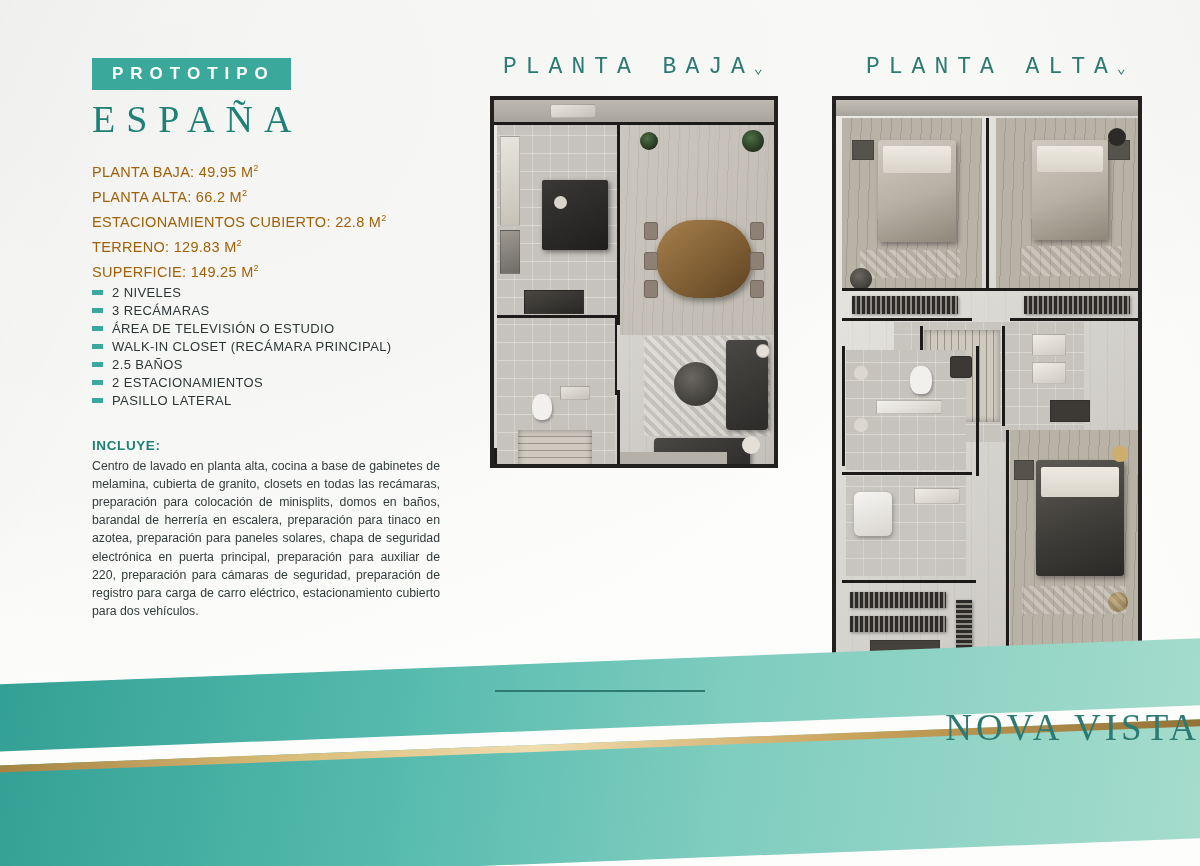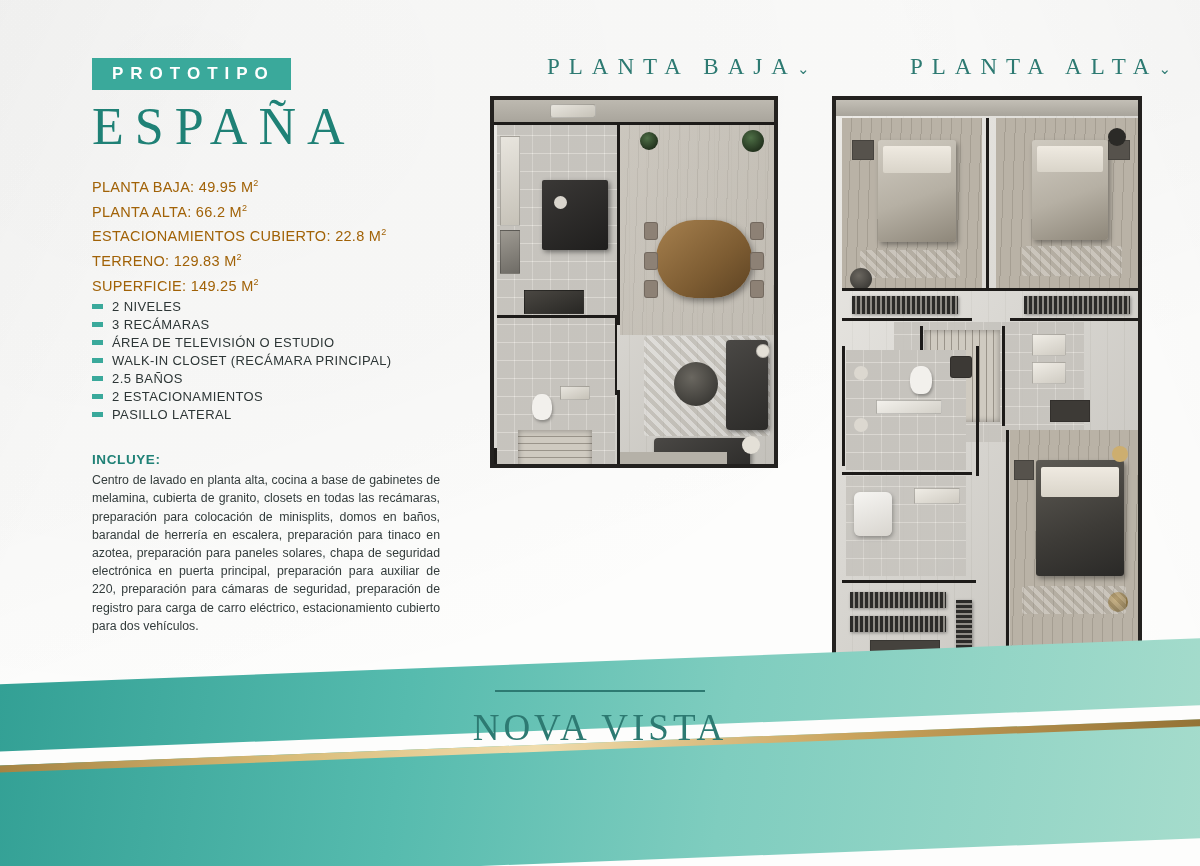--- a/index.html
+++ b/index.html
@@ -67,21 +67,21 @@
     background: #3aa99b;
     color: #ffffff;
     font-size: 17px;
     letter-spacing: 7px;
     font-weight: 700;
     padding: 6px 16px 6px 20px;
   }
   .brand-name {
     margin-top: 10px;
     color: #1f8176;
-    font-size: 52px;
+    font-size: 38px;
     letter-spacing: 11px;
     font-weight: 400;
     font-family: "Liberation Serif", serif;
     line-height: 1.05;
   }
   .specs {
     margin-top: 20px;
     color: #a16207;
     font-size: 14.5px;
     line-height: 1.72;
@@ -123,23 +123,22 @@
     text-align: justify;
   }
 
   
   .plan-heading {
     position: absolute;
     color: #2d7a72;
     font-size: 23px;
     letter-spacing: 9px;
     font-weight: 400;
-    font-family: Liberation Serif, serif;
+    font-family: Liberation Mono, monospace;
     white-space: nowrap;
-    margin-left: 44px;
   }
   .plan-heading .chev { font-size: 15px; letter-spacing: 0; }
   #heading-baja { left: 503px; top: 54px; }
   #heading-alta { left: 866px; top: 54px; }
 
   
   .plan {
     position: absolute;
     background: #cfcdc7;
     border: 4px solid #23211f;
@@ -253,20 +252,21 @@
   .logo-rule {
     width: 210px; height: 1.5px;
     background: #2d7a72;
     margin: 0 auto 14px auto;
   }
   .logo-text {
     color: #2d7a72;
     font-family: "Liberation Serif", serif;
     font-size: 37px;
     letter-spacing: 4px;
+    text-align: right;
   }
 </style>
 </head>
 <body>
 
 <div class="page">
   <div class="paper-texture"></div>
 
   <div class="left-col">
 

